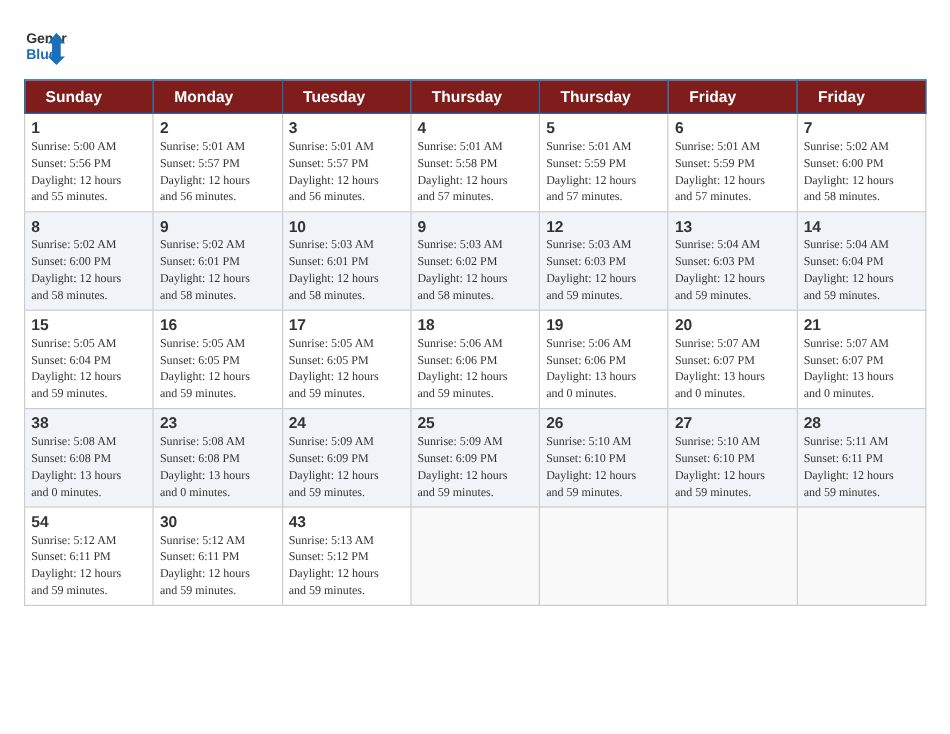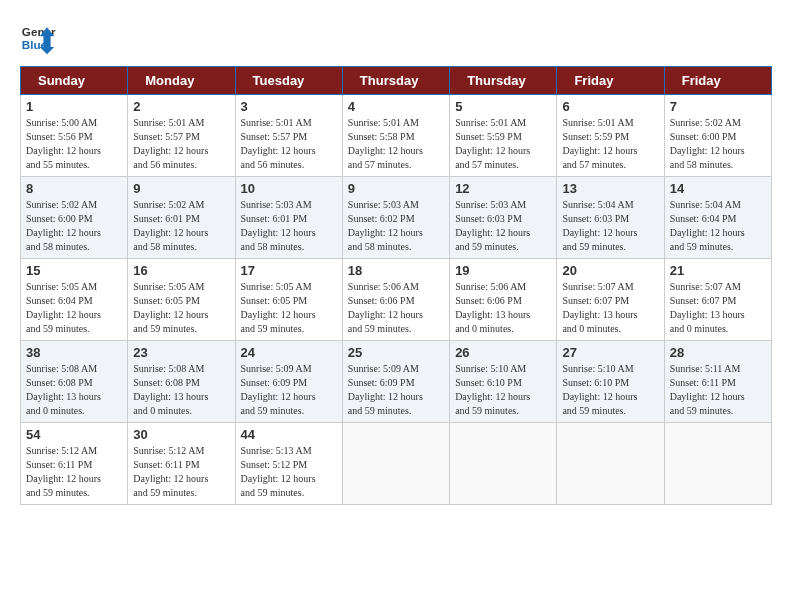--- a/index.html
+++ b/index.html
@@ -322,21 +322,21 @@
 and 59 minutes.</div>
         </td>
         <td>
           <span class="day-num">30</span>
           <div class="day-info" style="white-space: pre-line;">Sunrise: 5:12 AM
 Sunset: 6:11 PM
 Daylight: 12 hours
 and 59 minutes.</div>
         </td>
         <td>
-          <span class="day-num">44</span>
+          <span class="day-num">43</span>
           <div class="day-info" style="white-space: pre-line;">Sunrise: 5:13 AM
 Sunset: 5:12 PM
 Daylight: 12 hours
 and 59 minutes.</div>
         </td>
         <td class="empty-cell"></td>
         <td class="empty-cell"></td>
         <td class="empty-cell"></td>
         <td class="empty-cell"></td>
       </tr>

